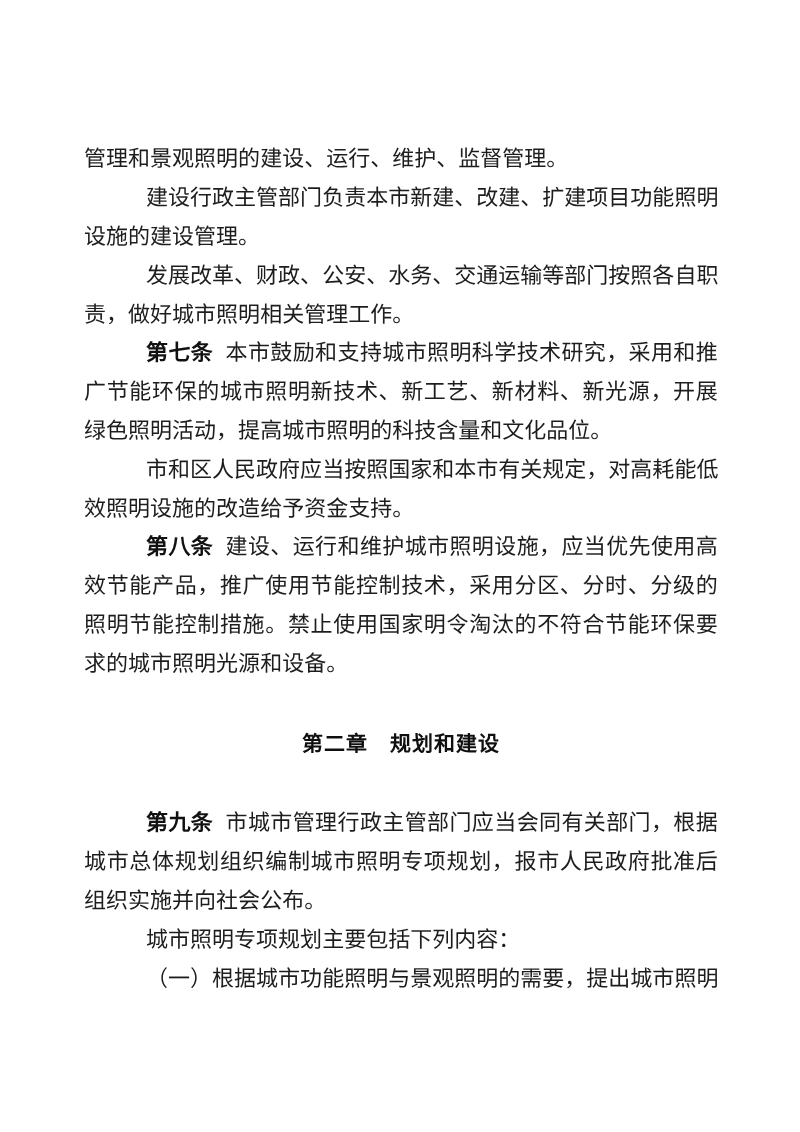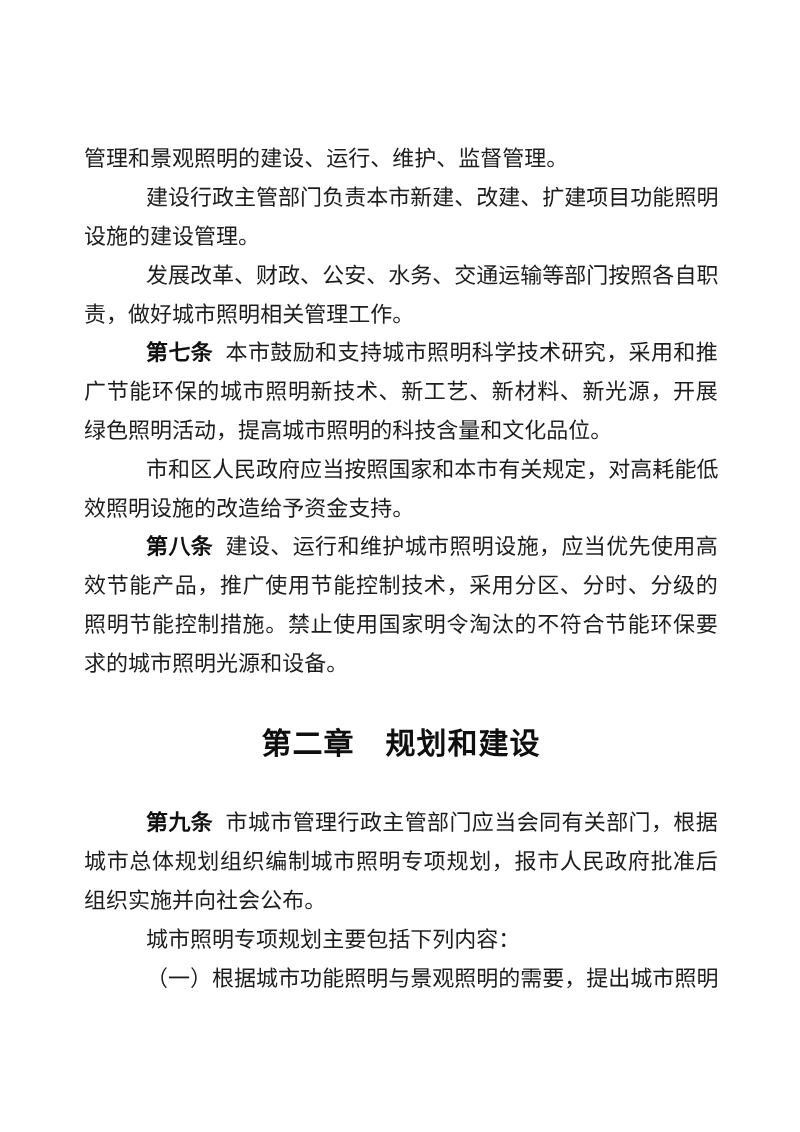--- a/index.html
+++ b/index.html
@@ -45,21 +45,21 @@
     overflow: hidden;
   }
   .heading {
     height: 38.8px;
     margin: 41px 0;
     display: flex;
     align-items: center;
     justify-content: center;
     font-family: "Liberation Sans", sans-serif;
     font-weight: 700;
-    font-size: 30px;
+    font-size: 21px;
     line-height: 1;
     letter-spacing: 1px;
     color: #0f0f0f;
     text-align: center;
   }
 </style>
 </head>
 <body>
 
 <div class="page">

